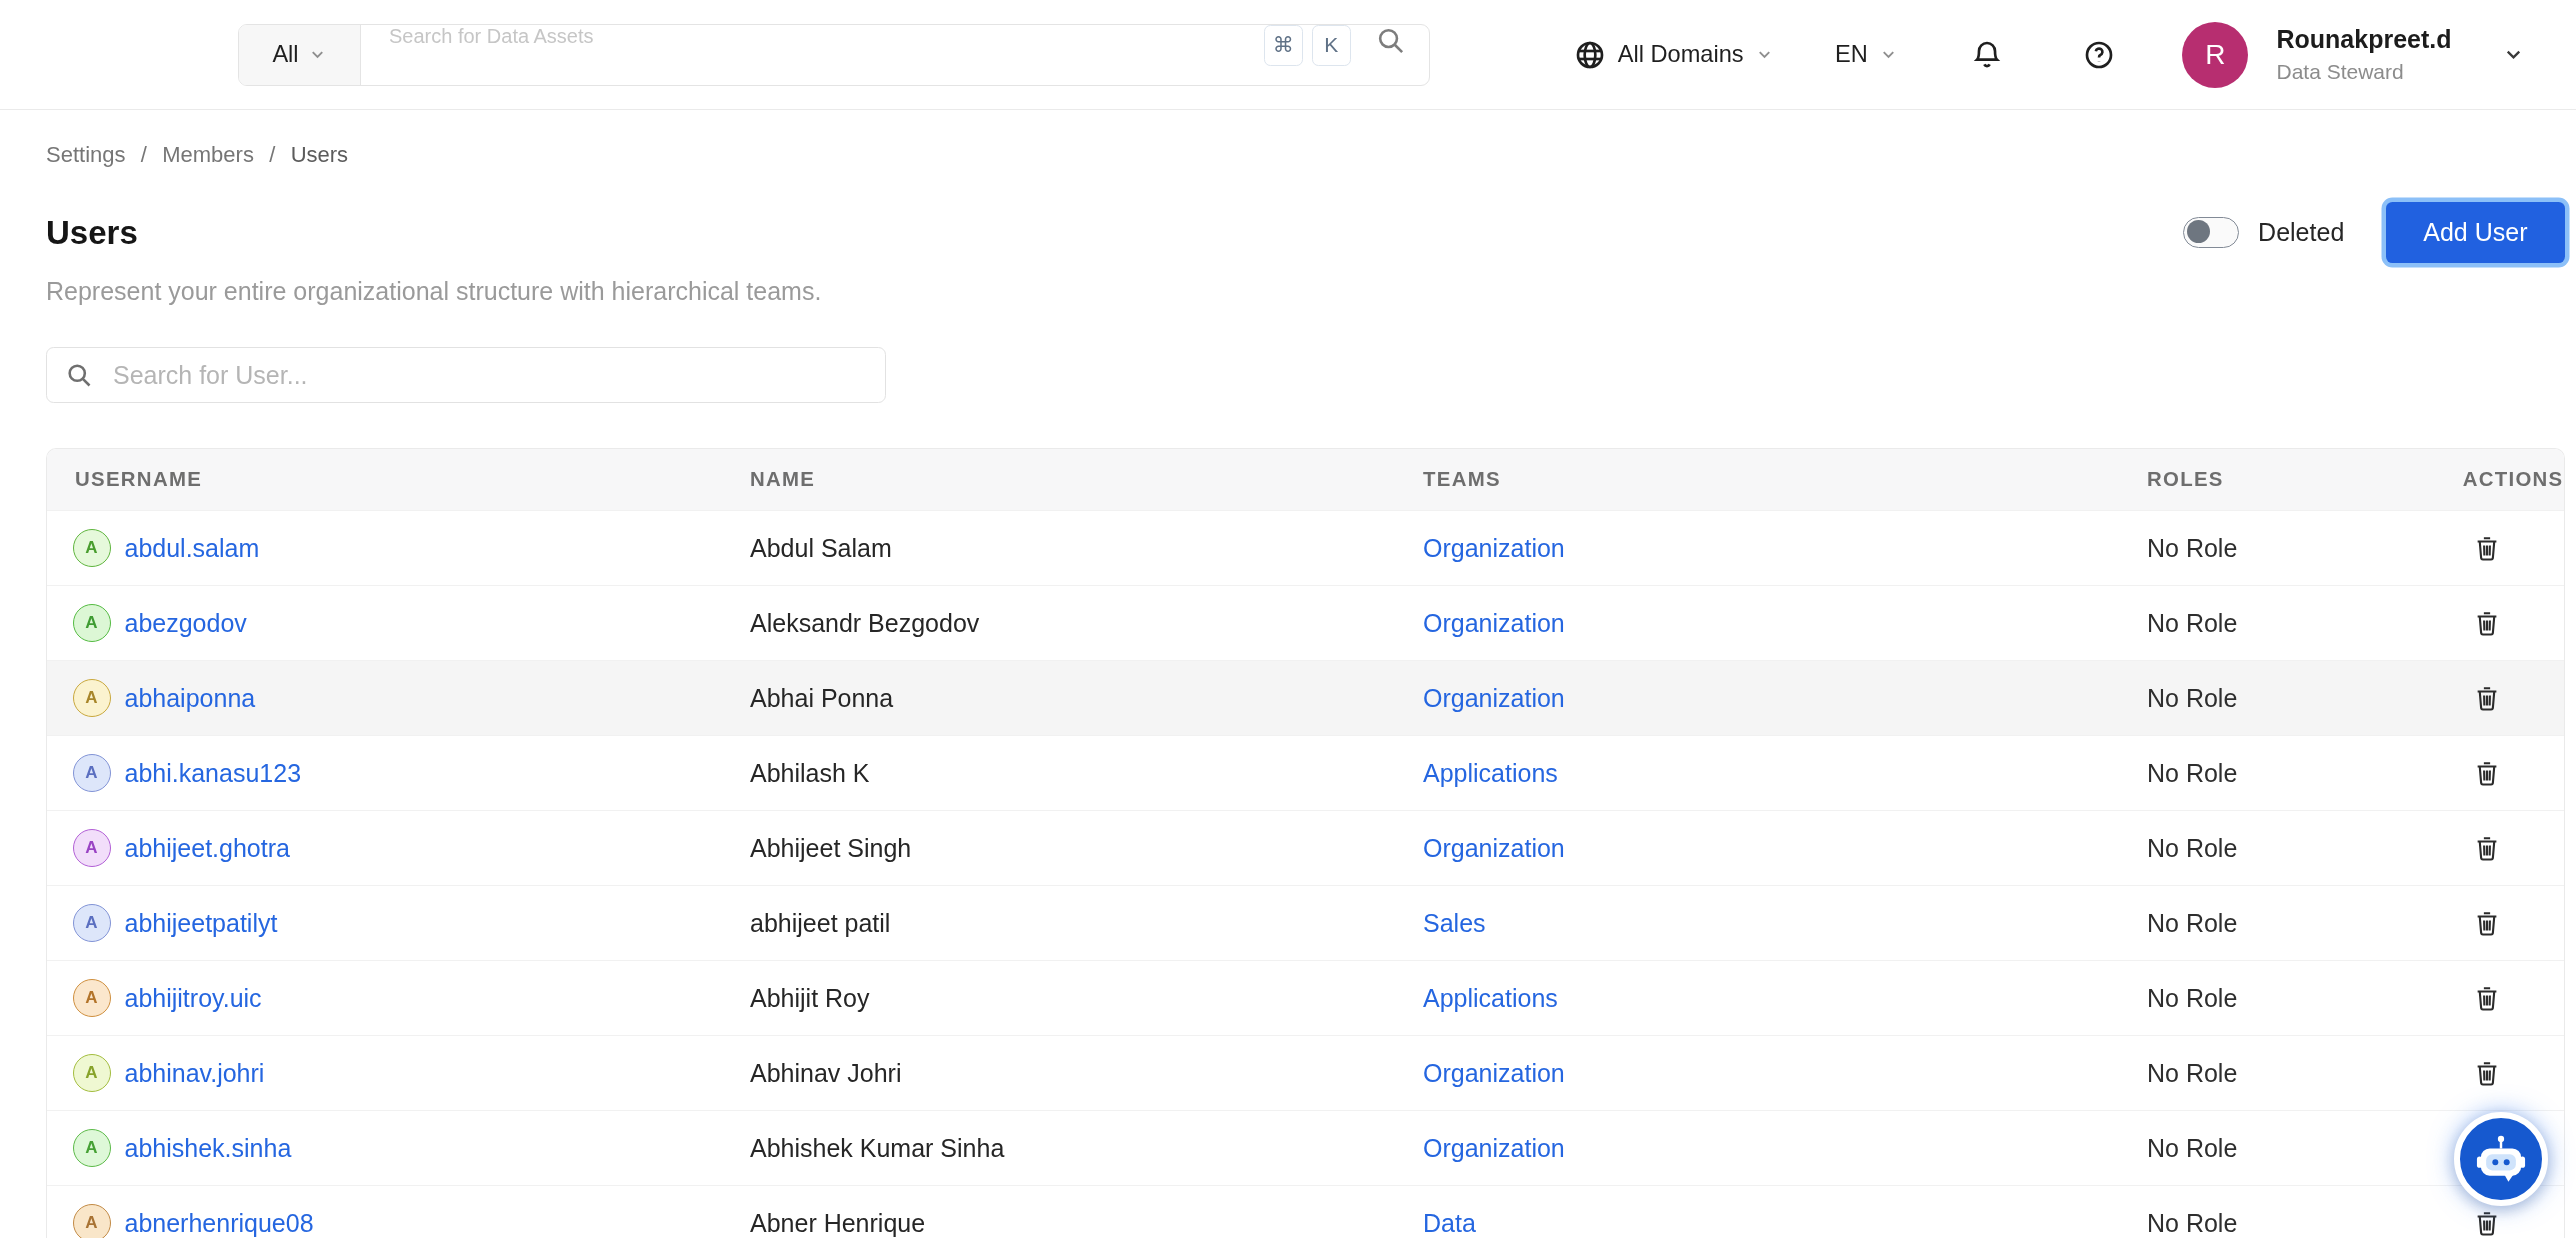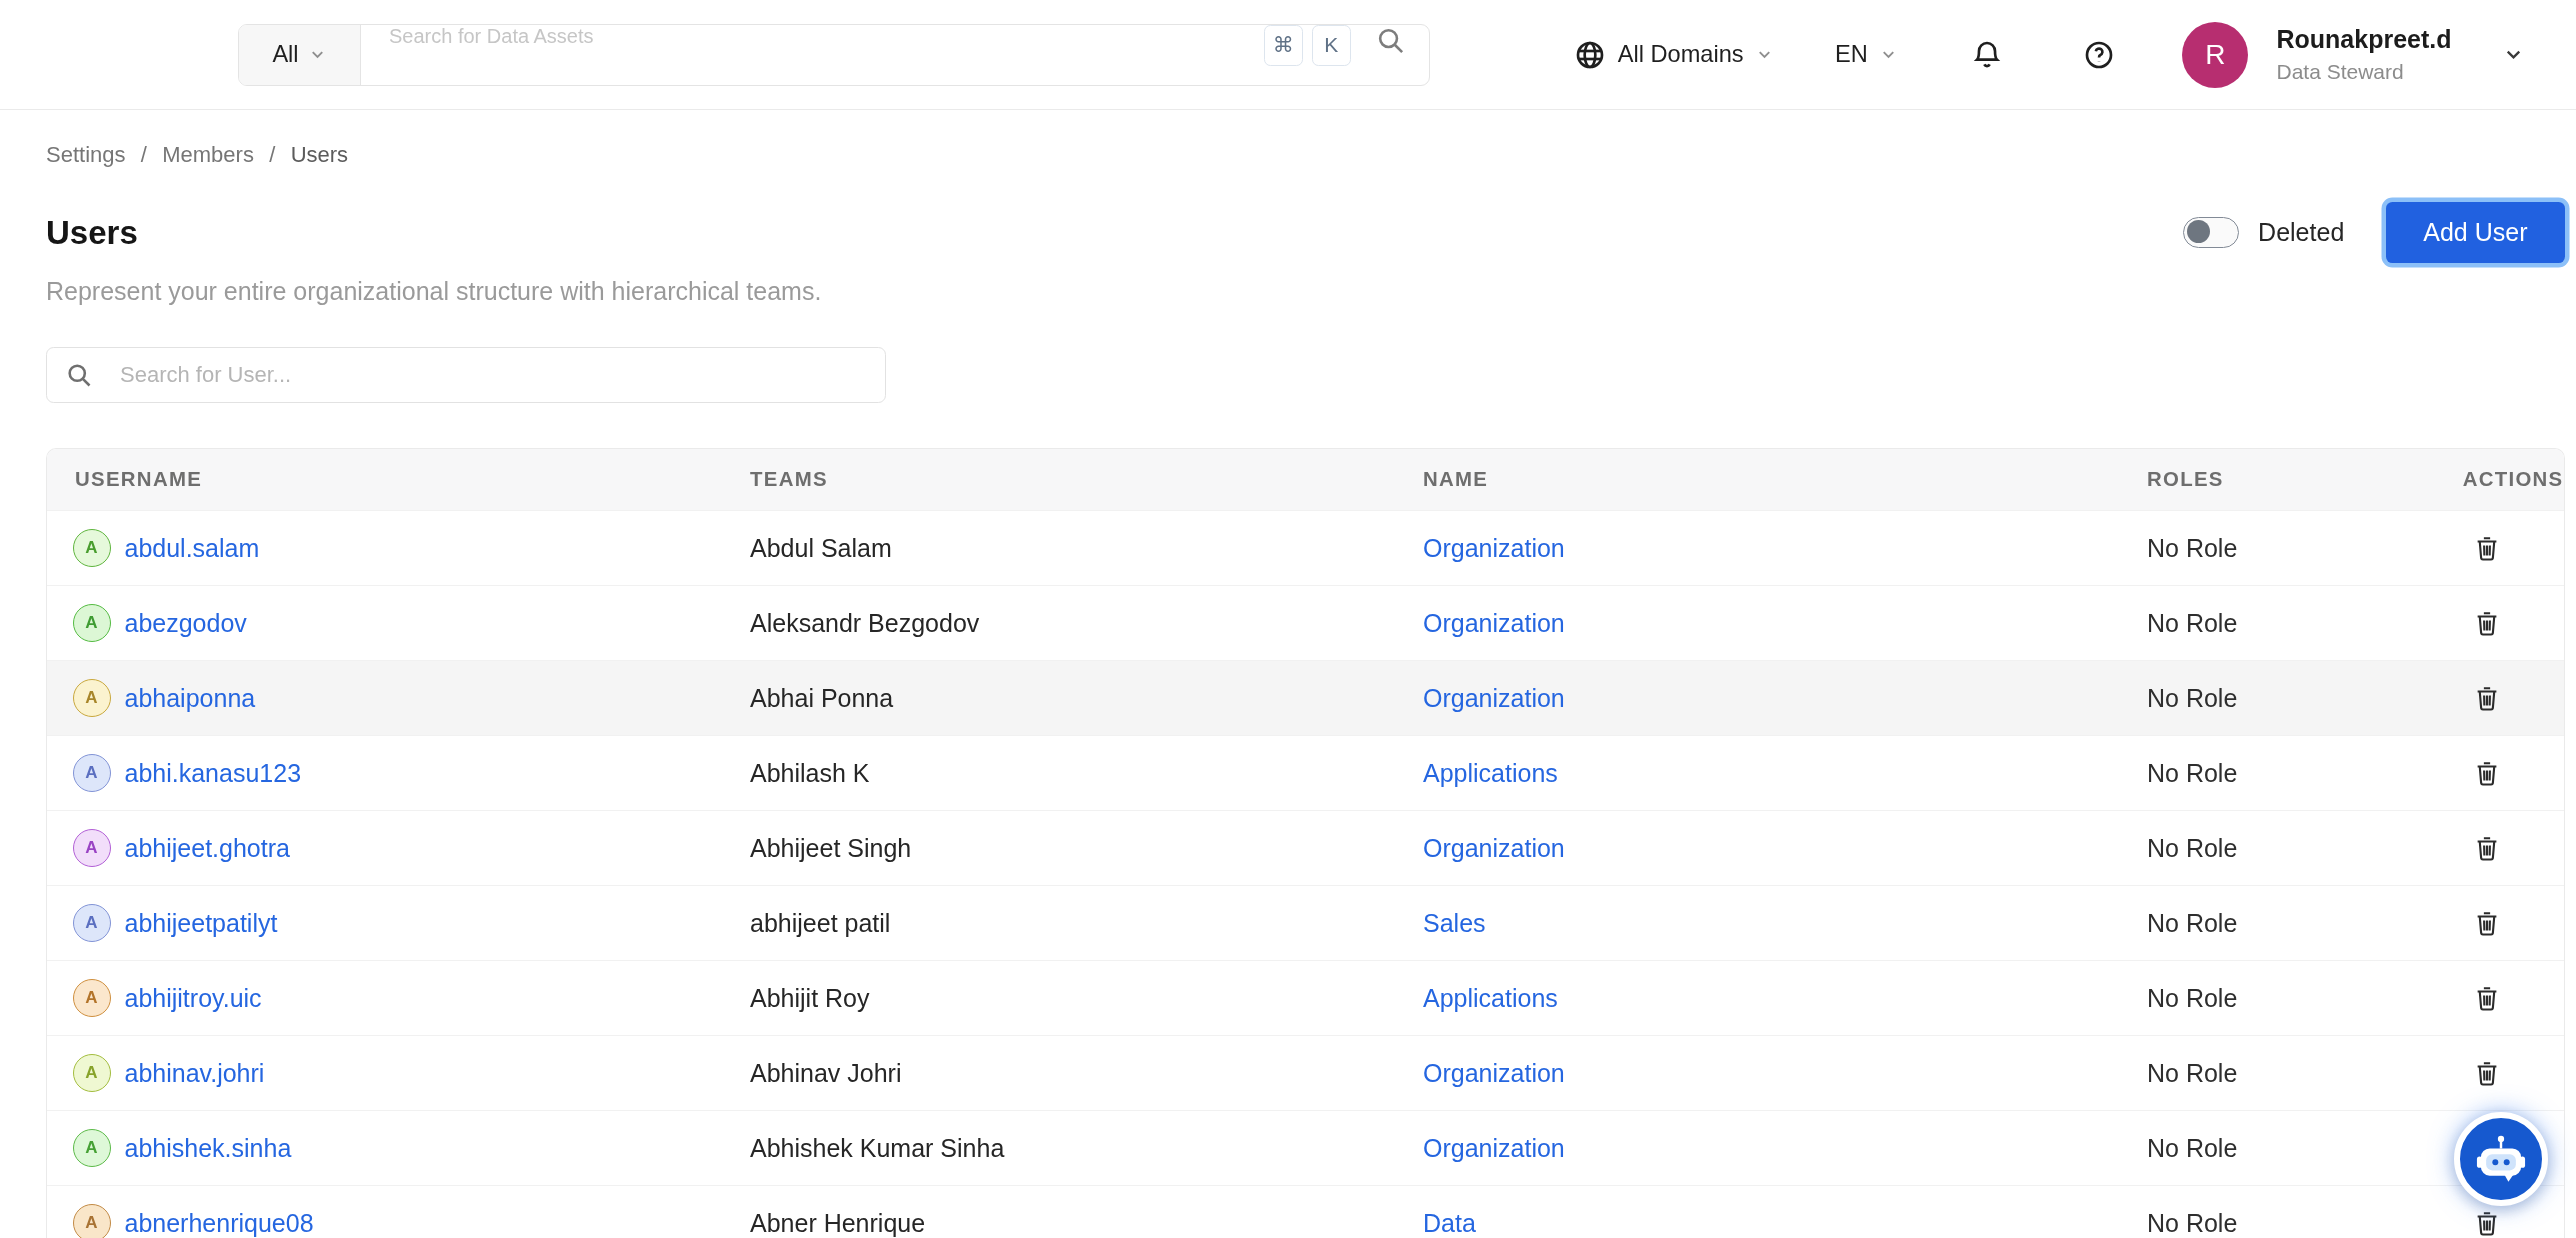--- a/index.html
+++ b/index.html
@@ -50,21 +50,21 @@
   .toggle-knob { position:absolute; left:2.5px; top:1.9px; width:23px; height:23px;
     border-radius:50%; background:#6e7680; }
   .deleted-label { font-size:25px; color:#262626; margin:0 42px 0 19px; }
   .add-user-btn { background:var(--accent-blue,#2161e0); color:#fff; font-size:25px;
     padding:16px 37px; border-radius:6.4px; border:none; cursor:pointer;
     box-shadow:0 0 0 4.5px #8cc0f8; font-family:inherit; }
   .page-subtitle { font-size:25px; color:#9a9a9a; margin-top:14px; }
   .user-search { margin-top:41px; width:840px; height:56px; border:1.3px solid #e2e2e2;
     border-radius:7.6px; display:flex; align-items:center; padding:0 18px; background:#fff; }
   .user-search .mag2 { width:28px; height:28px; stroke:#6f6f6f; fill:none; stroke-width:2.2; }
-  .user-search-placeholder { margin-left:27px; font-size:22px; color:#b5b5b5; }
+  .user-search-placeholder { margin-left:20px; font-size:25px; color:#b5b5b5; }
 
   
   .table { margin-top:45px; border:1.3px solid #eaeaea; border-bottom:none;
     border-radius:10.2px 10.2px 0 0; overflow:hidden; background:#fff; }
   .grid-cols { display:grid; grid-template-columns:703px 673px 724px 263px 1fr;
     align-items:center; }
   .thead { height:61px; background:#f7f7f8; font-size:20.4px; font-weight:600;
     color:#6e6e6e; letter-spacing:1.3px; }
   .th-first { padding-left:28px; }
   .th-actions { text-align:right; }
@@ -182,22 +182,22 @@
     <svg class="mag2" viewBox="0 0 24 24">
         <circle cx="10.5" cy="10.5" r="6.5"></circle>
         <line x1="15.5" y1="15.5" x2="21" y2="21"></line>
       </svg>
     <span class="user-search-placeholder">Search for User...</span>
   </div>
 
   <section class="table">
     <div class="grid-cols thead">
       <span class="th-first">USERNAME</span>
+      <span>NAME</span>
       <span>TEAMS</span>
-      <span>NAME</span>
       <span>ROLES</span>
       <span class="th-actions">ACTIONS</span>
     </div>
 
     <div>
         <div class="grid-cols row">
     <div class="cell-username">
       <span class="avatar" style="background: rgb(230, 249, 219); border-color: rgb(95, 181, 62); color: rgb(74, 158, 47);">A</span>
       <span class="link">abdul.salam</span>
     </div>

